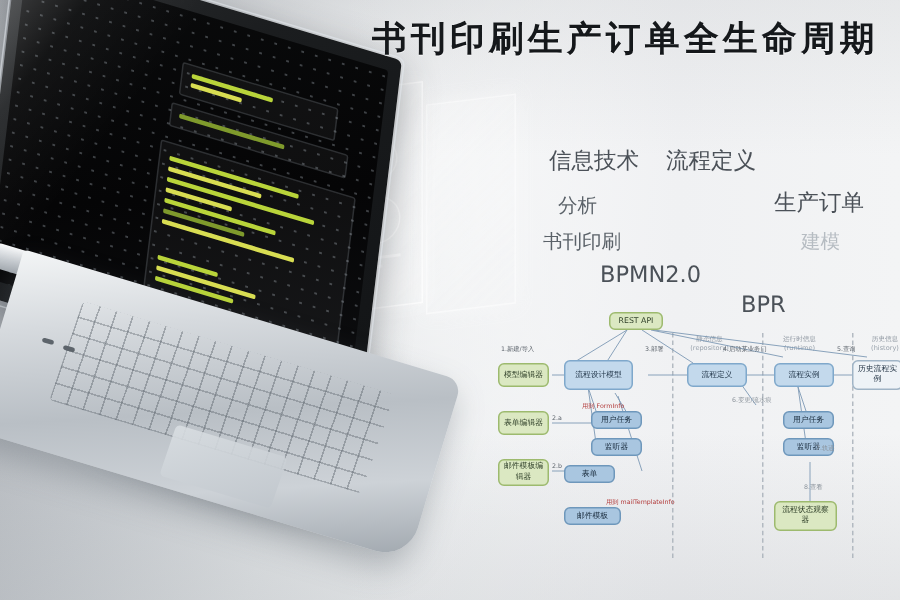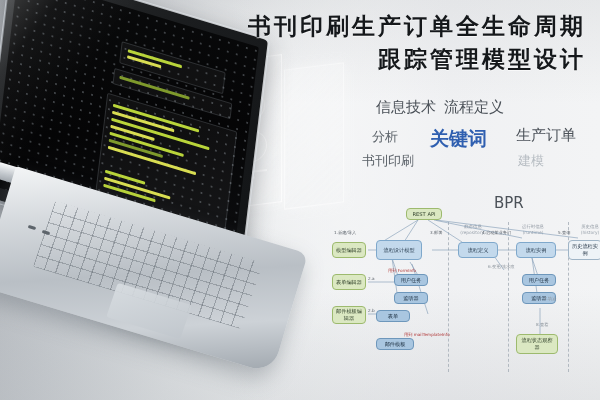--- a/index.html
+++ b/index.html
@@ -188,31 +188,30 @@
     <div class="base-lip"></div>
     <div class="base"></div>
     <div class="kb"></div>
     <div class="tpad"></div>
     <div class="port" style="left:36px;top:232px;transform:rotate(16deg);"></div>
     <div class="port" style="left:50px;top:237px;transform:rotate(16deg);"></div>
   </div>
 
   <div id="title">
     <div class="tline">书刊印刷生产订单全生命周期</div>
-    <div class="tline">跟踪管理模型设计</div>
   </div>
 
   <div id="cloud">
-    <span class="wc-lg" style="left:14px;top:2px;">信息技术</span>
+    <span class="wc-lg" style="left:4px;top:2px;">信息技术</span>
     <span class="wc-lg" style="left:82px;top:2px;">流程定义</span>
     <span class="wc-md" style="left:10px;top:32px;">分析</span>
-    <span class="wc-kw" style="left:68px;top:30px;">关键词</span>
     <span class="wc-lg" style="left:154px;top:30px;">生产订单</span>
     <span class="wc-md" style="left:0px;top:56px;">书刊印刷</span>
-    <span class="wc-ghost" style="left:156px;top:56px;">建模</span>
+    <span class="wc-ghost" style="left:172px;top:56px;">建模</span>
+    <span class="wc-lg" style="left:38px;top:78px;">BPMN2.0</span>
     <span class="wc-lg" style="left:132px;top:78px;margin-top:20px;">BPR</span>
   </div>
 
   <div id="diagram">
 
 
     <div class="vsep" style="left:116px;top:26px;height:150px;"></div>
     <div class="vsep" style="left:176px;top:26px;height:150px;"></div>
     <div class="vsep" style="left:236px;top:26px;height:150px;"></div>
 

